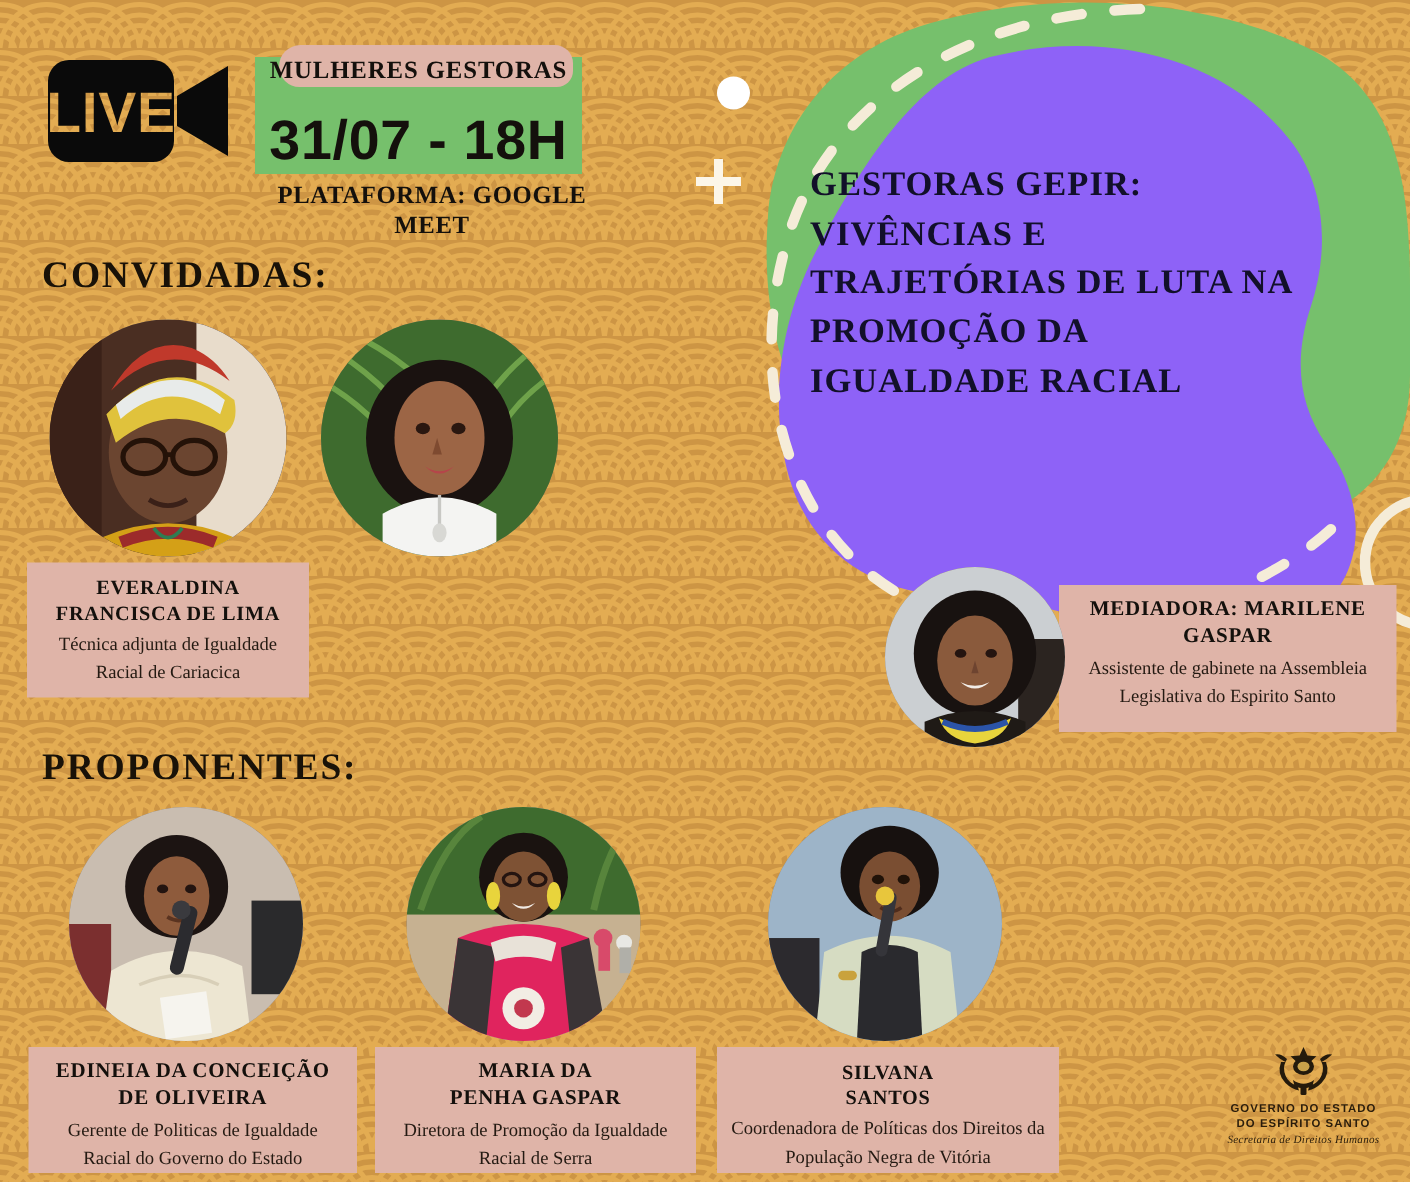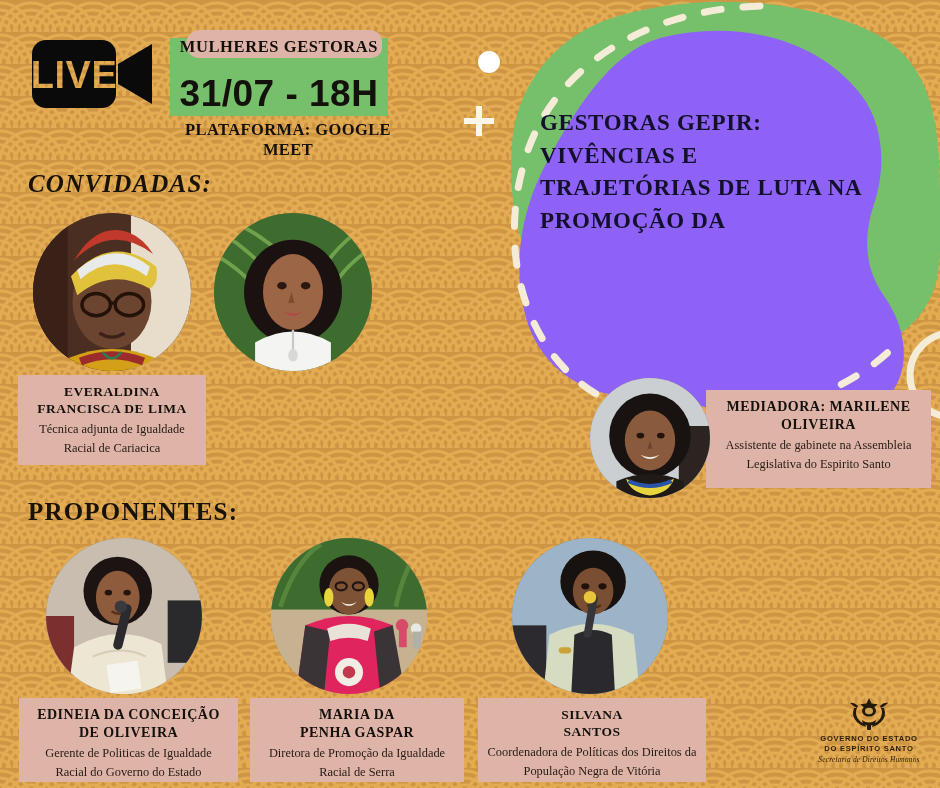--- a/index.html
+++ b/index.html
@@ -104,21 +104,21 @@
   
   .section-heading {
     position:absolute;
     font-family:"Liberation Serif", serif;
     font-weight:bold;
     font-size:25px;
     letter-spacing:1.2px;
     color:#191208;
     z-index:6;
   }
-  #heading-convidadas { left:28px; top:170px;font-style:italic; }
+  #heading-convidadas { left:28px; top:170px; }
   #heading-proponentes { left:28px; top:498px; }
 
   
   .photo {
     position:absolute;
     border-radius:50%;
     overflow:hidden;
     z-index:5;
     background:#8a7a6a;
   }
@@ -250,20 +250,21 @@
     <div class="ev-line1">MULHERES GESTORAS</div>
     <div class="ev-line2">31/07 - 18H</div>
   </div>
   <div class="platform">PLATAFORMA: GOOGLE MEET</div>
 
   <div class="main-title">
     <div>GESTORAS GEPIR:</div>
     <div>VIVÊNCIAS E</div>
     <div>TRAJETÓRIAS DE LUTA NA</div>
     <div>PROMOÇÃO DA</div>
+    <div>IGUALDADE RACIAL</div>
   </div>
 
   <div class="section-heading" id="heading-convidadas">CONVIDADAS:</div>
 
   <div class="photo" style="left:33px; top:213px; width:158px; height:158px;">
     <svg viewBox="0 0 100 100">
       <rect width="100" height="100" fill="#4A2E22"></rect>
       <rect x="62" y="0" width="38" height="100" fill="#E8DCCB"></rect>
       <rect x="0" y="0" width="22" height="100" fill="#3A2118"></rect>
       <ellipse cx="50" cy="56" rx="25" ry="30" fill="#6B4530"></ellipse>
@@ -321,21 +322,21 @@
       <path d="M42 64 q8 7 16 0 q-8 4 -16 0" fill="#F2EDE8"></path>
       <path d="M50 52 l-2 7 l4 0 Z" fill="#6E4430"></path>
       <path d="M22 86 q28 -12 56 0 l0 14 l-56 0 Z" fill="#1F1A16"></path>
       <path d="M30 84 q20 10 40 0 q-4 12 -20 14 q-16 -2 -20 -14 Z" fill="#E8D43C"></path>
       <path d="M32 86 q18 8 36 0" stroke="#2B54A8" stroke-width="3.4" fill="none"></path>
     </svg>
   </div>
 
   <div class="card wide" style="left:706px; top:390px; width:225px; height:98px;">
     <div class="nm">MEDIADORA: MARILENE</div>
-    <div class="nm">OLIVEIRA</div>
+    <div class="nm">GASPAR</div>
     <div class="role">Assistente de gabinete na Assembleia</div>
     <div class="role">Legislativa do Espirito Santo</div>
   </div>
 
   <div class="section-heading" id="heading-proponentes">PROPONENTES:</div>
 
   <div class="photo" style="left:46px; top:538px; width:156px; height:156px;">
     <svg viewBox="0 0 100 100">
       <rect width="100" height="100" fill="#C9BDB0"></rect>
       <rect x="0" y="50" width="18" height="50" fill="#7B2F2F"></rect>

